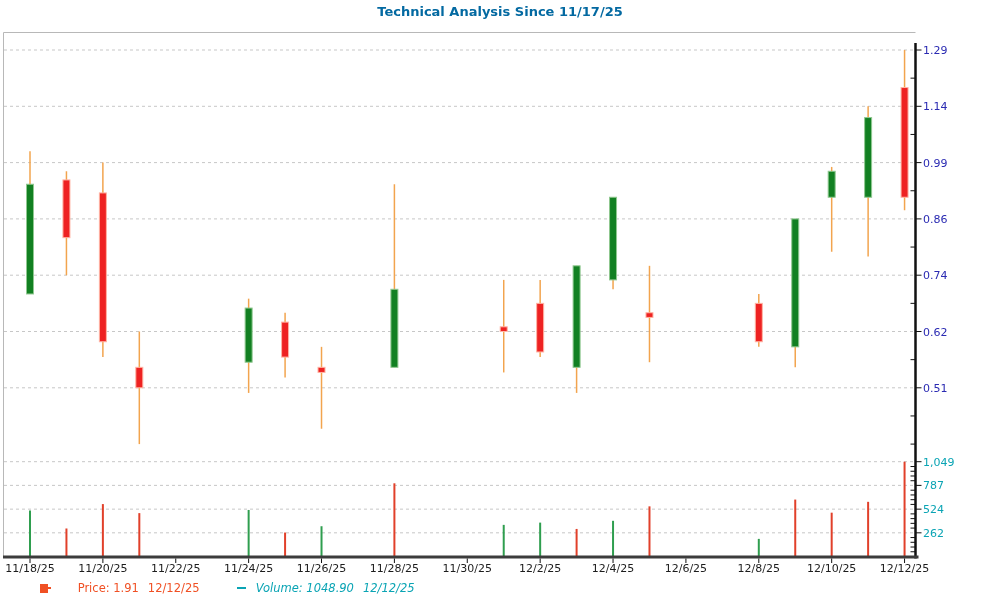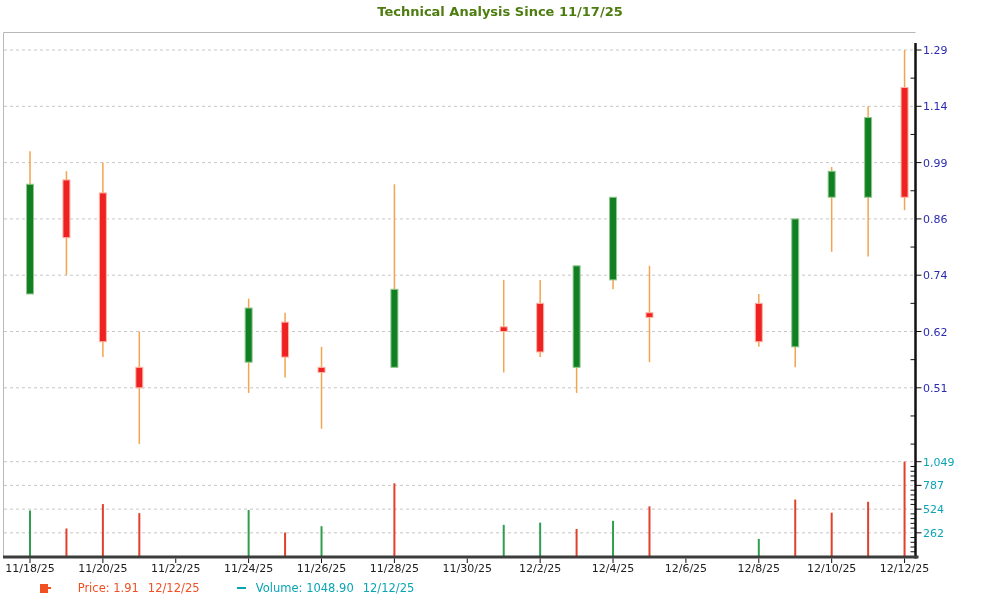--- a/index.html
+++ b/index.html
@@ -1,19 +1,19 @@
 <!DOCTYPE html>
 <html><head>
 <meta charset="utf-8">
 <style>
   html,body{margin:0;padding:0;background:#ffffff;}
   .stage{position:relative;width:1000px;height:600px;background:#ffffff;overflow:hidden;
          font-family:"DejaVu Sans","Liberation Sans",sans-serif;}
   .chart-title{position:absolute;top:4px;left:0;width:100%;text-align:center;
-               font-size:13px;font-weight:bold;color:#4d7c0f;letter-spacing:0;}
+               font-size:13px;font-weight:bold;color:#0369a1;letter-spacing:0;}
   svg{position:absolute;top:0;left:0;}
   .legend{position:absolute;left:40px;top:581px;font-size:11.5px;white-space:nowrap;}
   .legend .group{display:inline-block;}
   .legend .vol-group{margin-left:34px;}
   .marker-sq{display:inline-block;width:8px;height:9px;margin-right:6px;position:relative;top:1px;}
   .marker-sq i{position:absolute;right:-3px;top:3px;width:3px;height:2px;display:block;}
   .marker-dash{display:inline-block;width:9px;height:2px;margin-right:6px;position:relative;top:-3px;}
   .sp{display:inline-block;width:9px;}
 </style>
 </head>
@@ -172,16 +172,16 @@
         <text x="904.56" y="572" font-size="11px" fill="#1c1c1c" text-anchor="middle">12/12/25</text>
       </g>
     </svg>
   <div class="legend">
     <span class="group">
       <span class="marker-sq" id="mk-price" style="background: rgb(240, 80, 36);"><i id="mk-price-tick" style="background: rgb(240, 80, 36);"></i></span>
       <span id="legend-price-text" style="color: rgb(240, 80, 36); margin-left: 20px;"><span>Price:</span> <span>1.91</span><span class="sp"></span><span>12/12/25</span></span>
     </span>
     <span class="group vol-group">
       <span class="marker-dash" id="mk-vol" style="background: rgb(10, 164, 180);"></span>
-      <span id="legend-vol-text" style="color: rgb(10, 164, 180);"><span>Volume:</span> <span>1048.90</span><span class="sp"></span><span>12/12/25</span></span>
+      <span id="legend-vol-text" style="color: rgb(10, 164, 180); font-style: italic;"><span>Volume:</span> <span>1048.90</span><span class="sp"></span><span>12/12/25</span></span>
     </span>
   </div>
 </div>
 
 </body></html>

